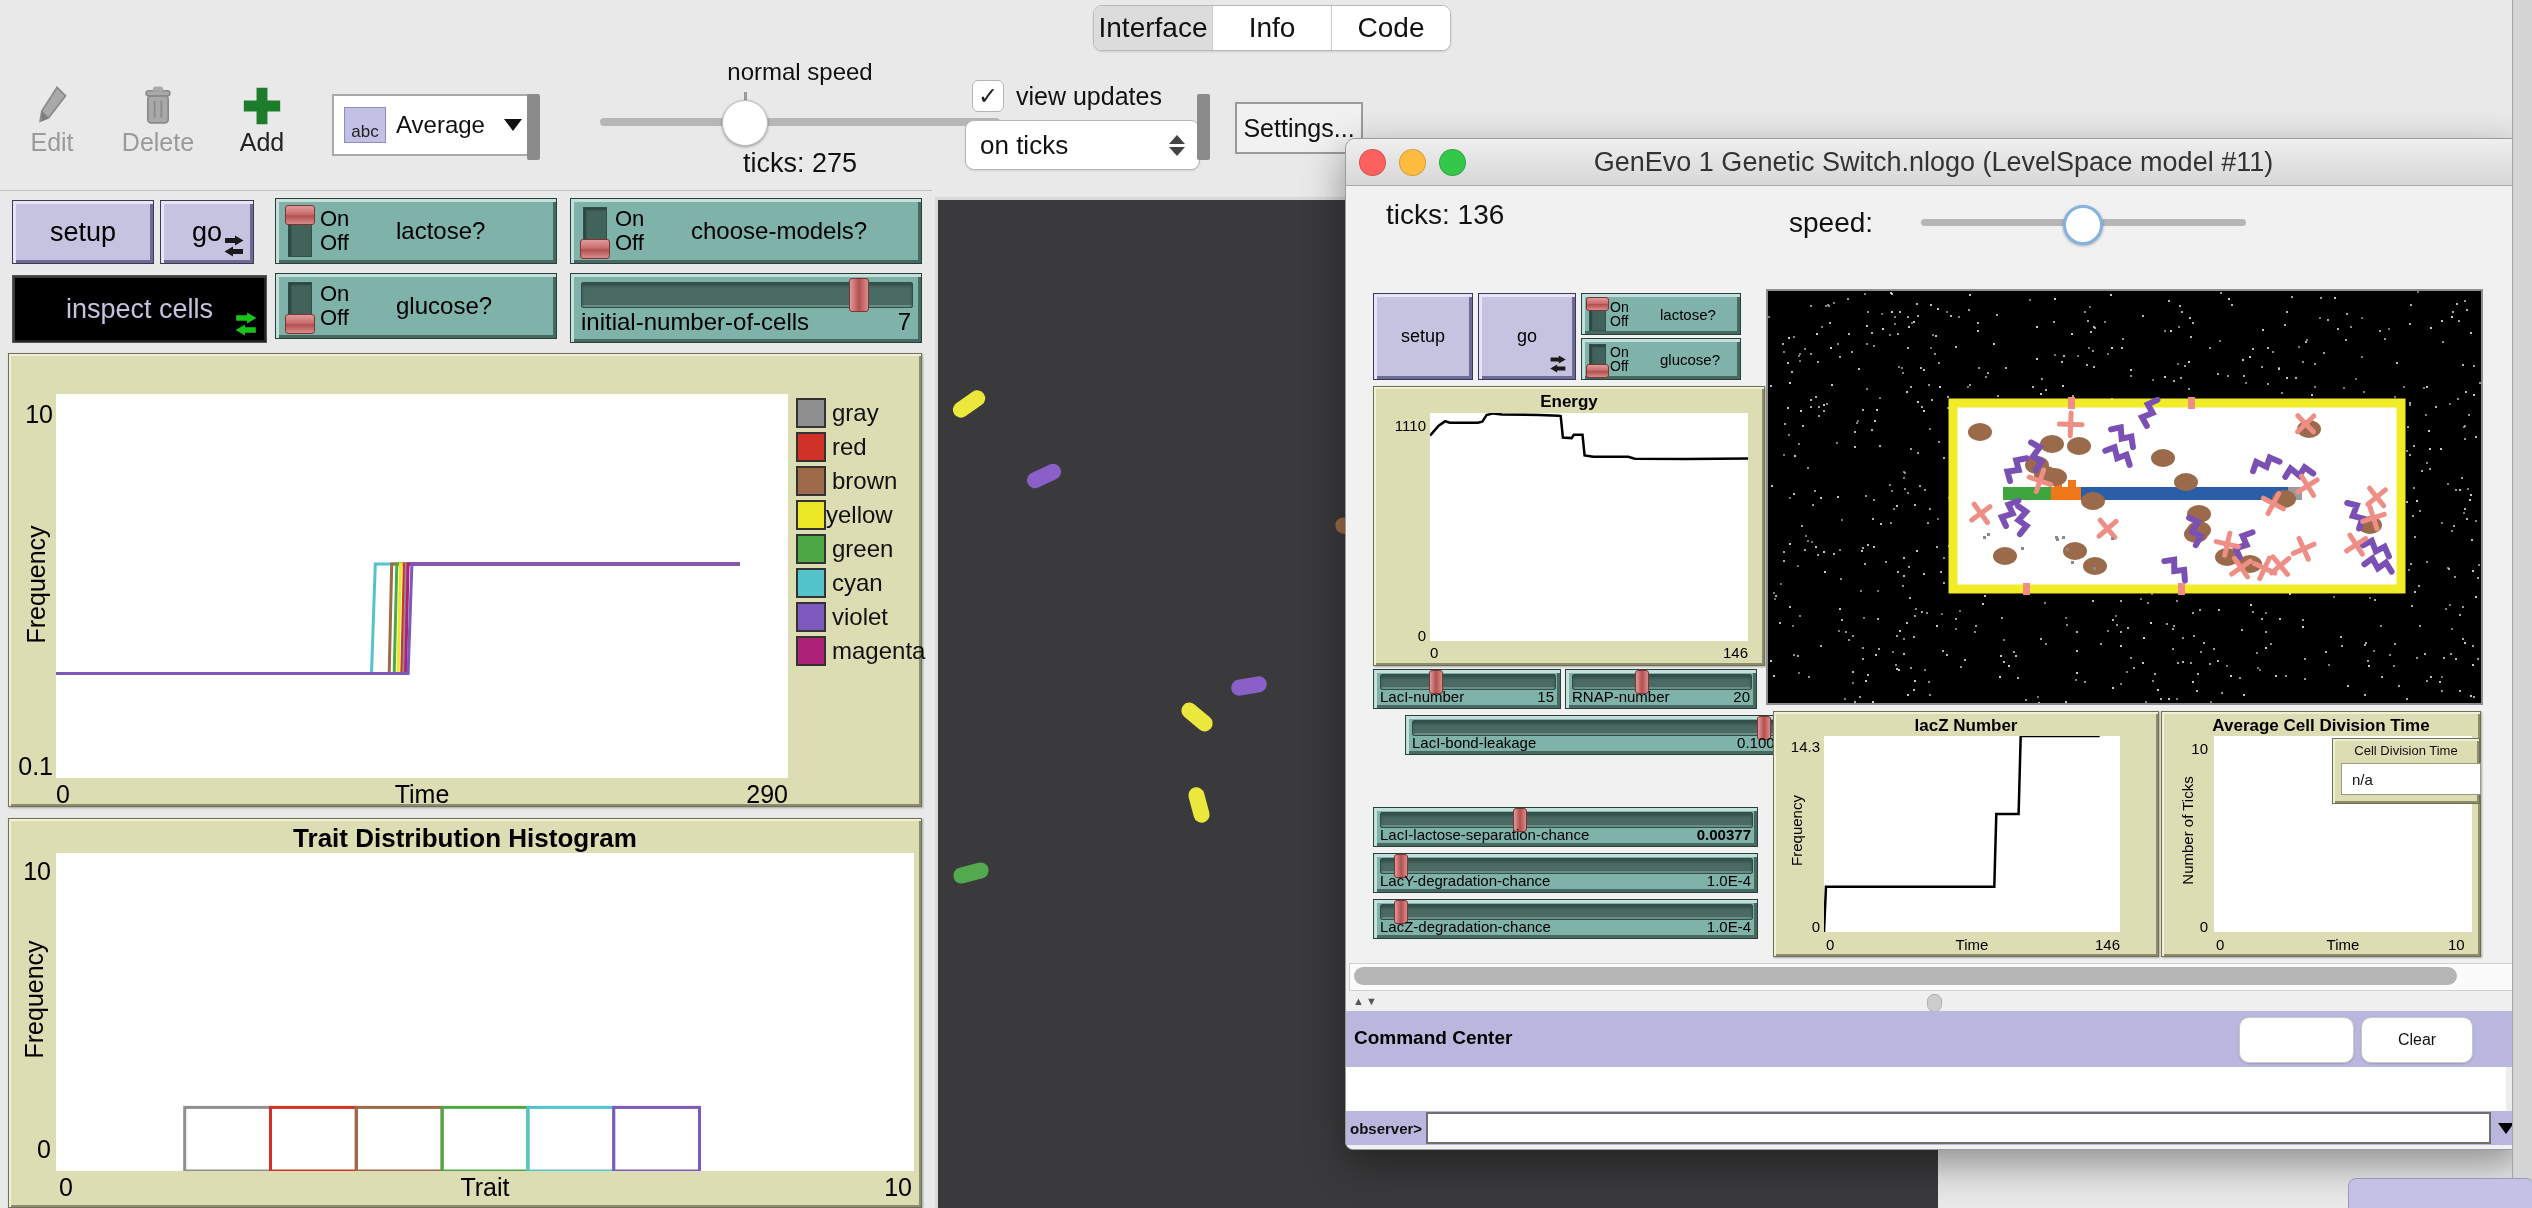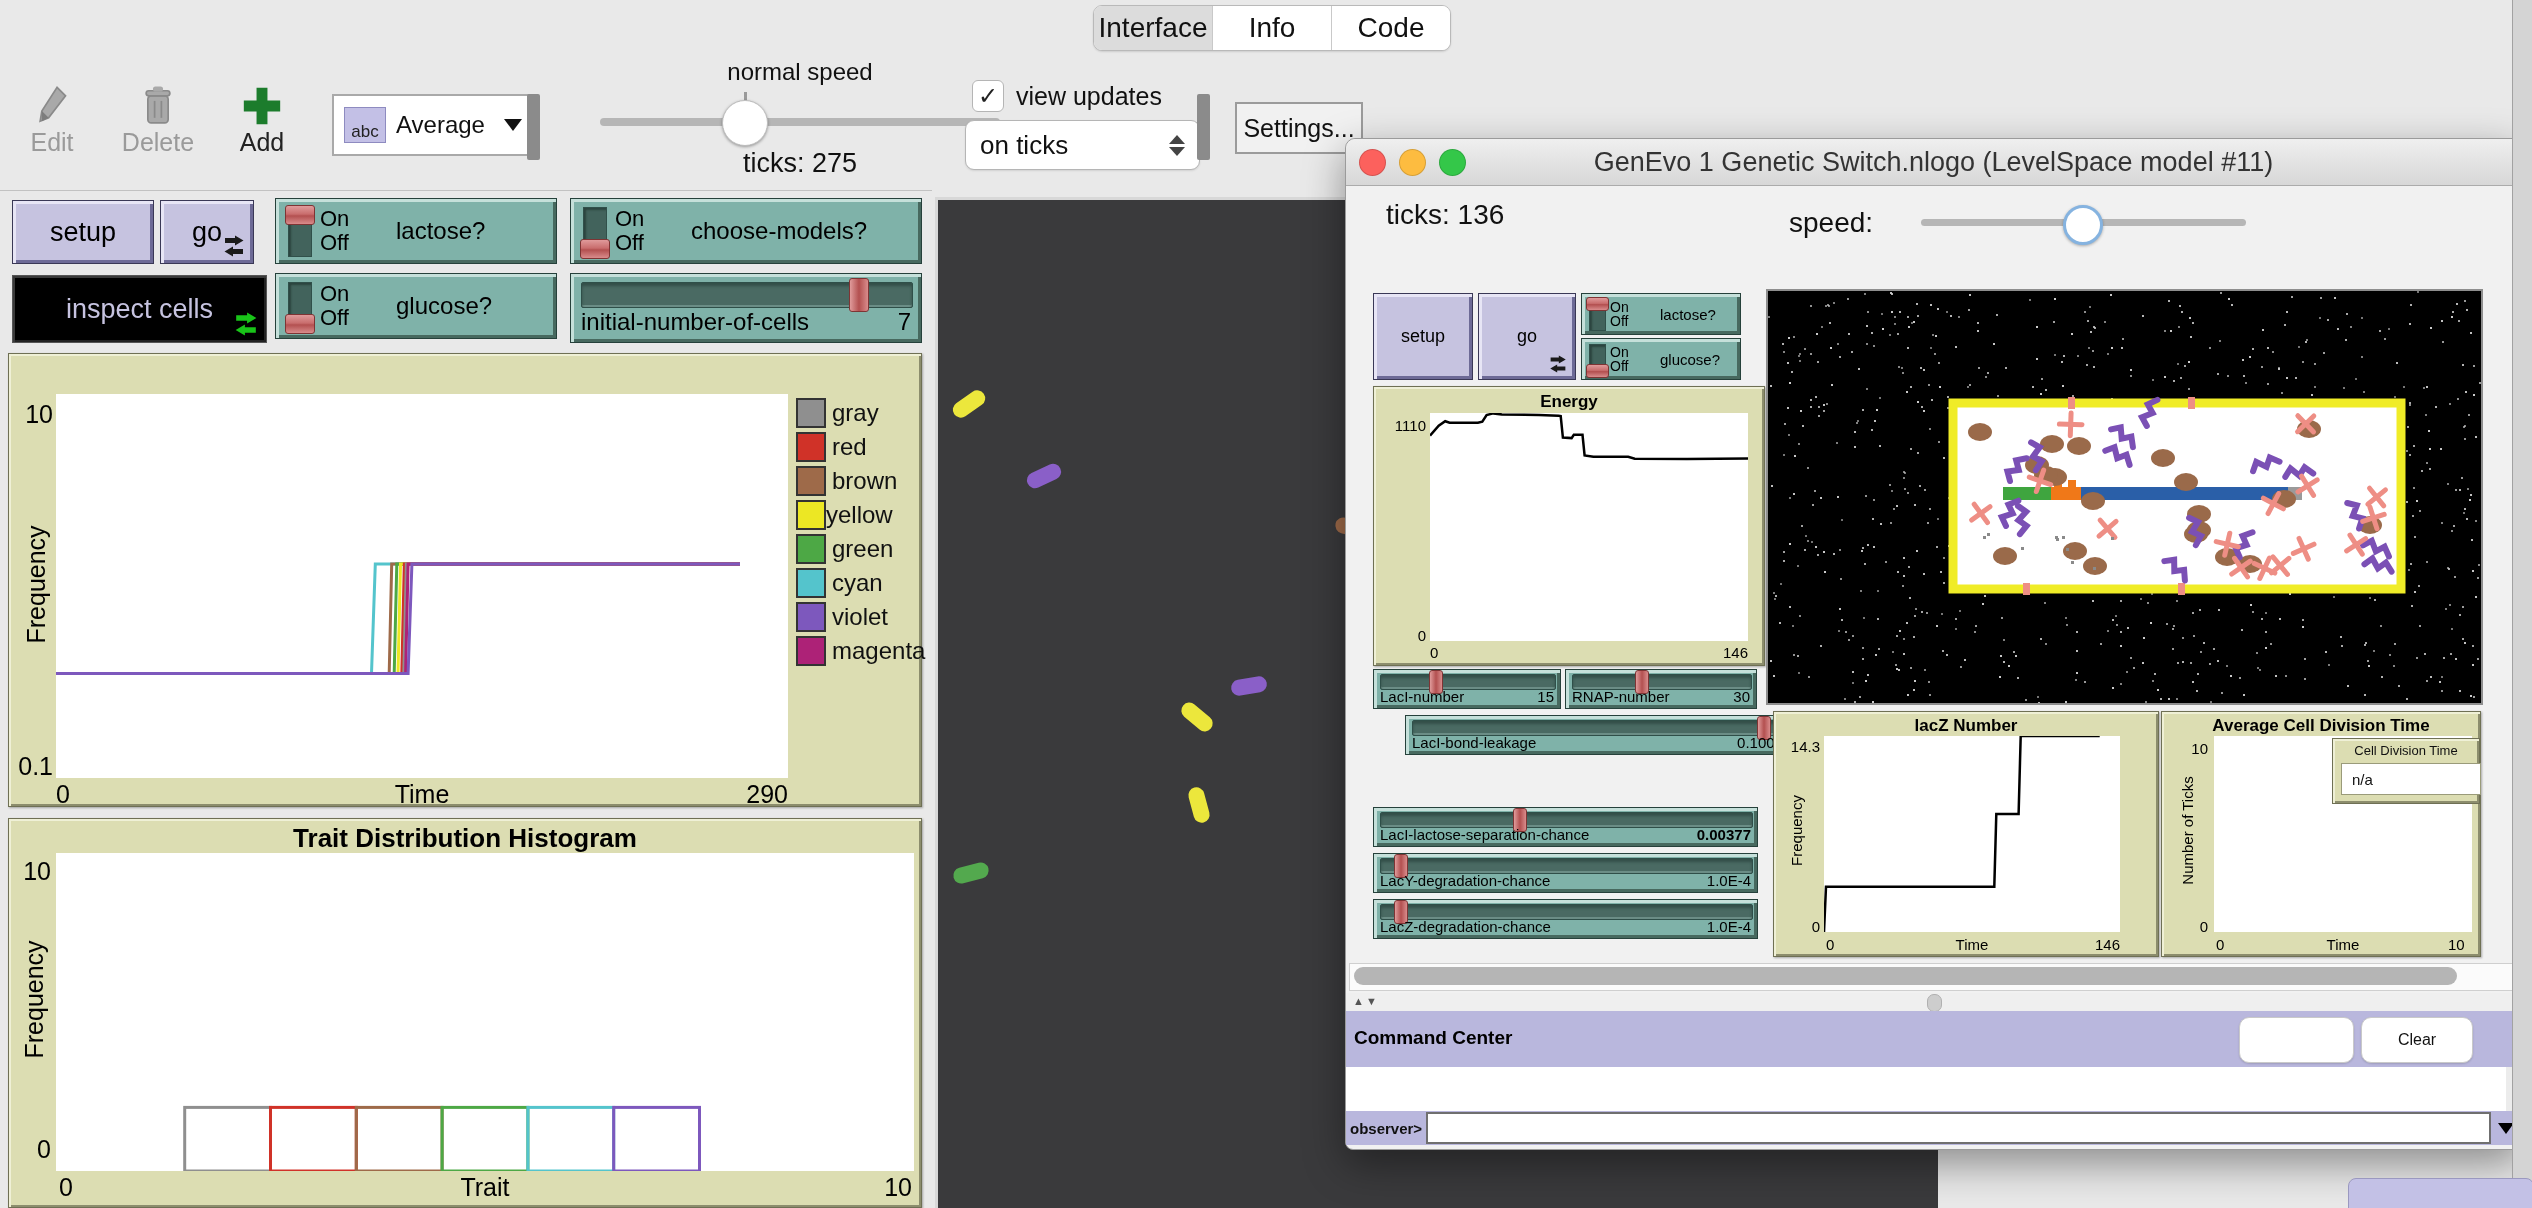--- a/index.html
+++ b/index.html
@@ -347,21 +347,21 @@
       <div class="abs nl-teal nl-slider small" style="left: 0px; top: 0px; width: 186px; height: 38px;">
         <div class="groove" style="left:6px;top:4px;width:174px;height:14px;"></div>
     <div class="hknob" style="left:54.6px;top:0px;width:12px;height:22px;"></div>
     <div class="slbl" style="left:6px;bottom:3px;font-size:15px;">LacI-number</div>
     <div class="slbl" style="right:6px;bottom:3px;font-size:15px;">15</div>
       </div>
       <div class="abs nl-teal nl-slider small" style="left: 192px; top: 0px; width: 190px; height: 38px;">
         <div class="groove" style="left:6px;top:4px;width:178px;height:14px;"></div>
     <div class="hknob" style="left:69.08px;top:0px;width:12px;height:22px;"></div>
     <div class="slbl" style="left:6px;bottom:3px;font-size:15px;">RNAP-number</div>
-    <div class="slbl" style="right:6px;bottom:3px;font-size:15px;">30</div>
+    <div class="slbl" style="right:6px;bottom:3px;font-size:15px;">20</div>
       </div>
       <div class="abs nl-teal nl-slider small" style="left: 0px; top: 46px; width: 383px; height: 38px; margin-left: 32px;">
         <div class="groove" style="left:6px;top:4px;width:371px;height:14px;"></div>
     <div class="hknob" style="left:350.64px;top:0px;width:12px;height:22px;"></div>
     <div class="slbl" style="left:6px;bottom:3px;font-size:15px;">LacI-bond-leakage</div>
     <div class="slbl" style="right:6px;bottom:3px;font-size:15px;">0.1000</div>
       </div>
       <div class="abs nl-teal nl-slider small" style="left: 0px; top: 138px; width: 383px; height: 38px;">
         <div class="groove" style="left:6px;top:4px;width:371px;height:14px;"></div>
     <div class="hknob" style="left:138.83px;top:0px;width:12px;height:22px;"></div>

